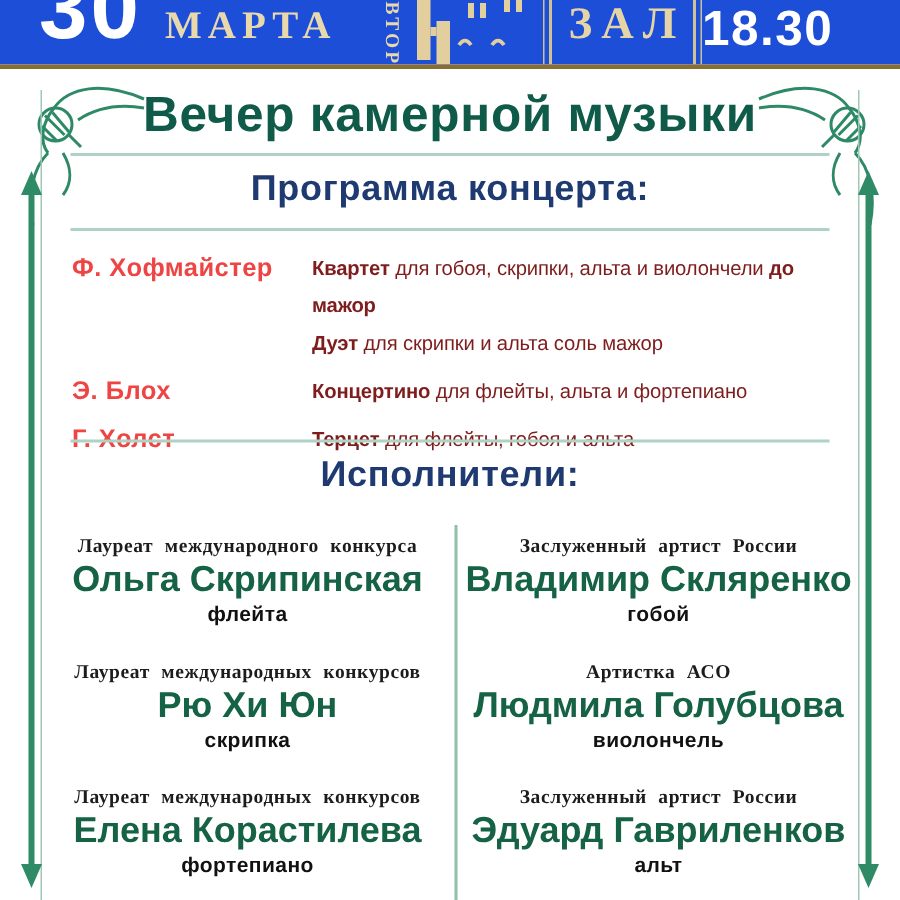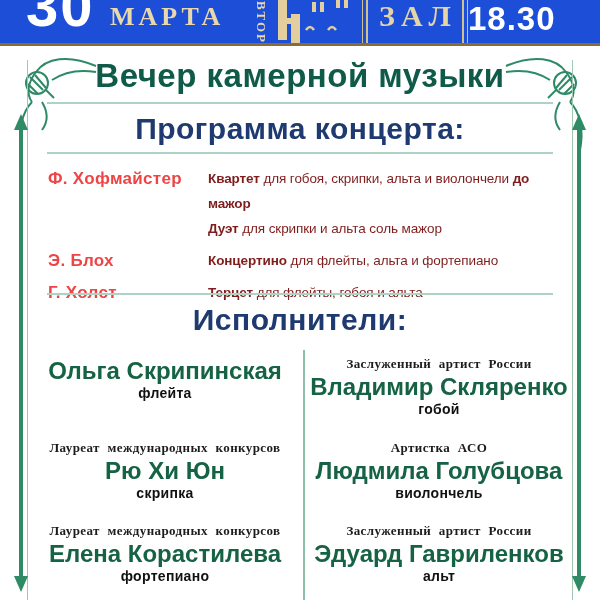--- a/index.html
+++ b/index.html
@@ -59,21 +59,21 @@
   .ar-tr{left:572px;top:114px;} .ar-br{left:572px;top:576px;}
   
   .page-title{
     position:absolute;left:0;top:57px;width:600px;text-align:center;
     color:#0f5a48;font-size:33px;font-weight:bold;letter-spacing:0.5px;
   }
   .rule{position:absolute;left:47px;width:506px;height:2px;background:#aed3c4;}
   .rule.r1{top:102px;} .rule.r2{top:152px;} .rule.r3{top:293px;}
   .section-heading{
     position:absolute;width:600px;left:0;text-align:center;
-    color:#1e3a70;font-size:30px;font-weight:bold;letter-spacing:0.5px;
+    color:#1e3a70;font-size:24px;font-weight:bold;letter-spacing:0.5px;
   }
   .sh-program{top:112px;}
   .sh-performers{top:303px;}
   
   .program{position:absolute;left:48px;top:166px;width:510px;}
   .prog-row{display:flex;margin-bottom:7px;}
   .prog-row .composer{
     width:160px;flex:none;color:#ef4444;font-size:17px;font-weight:bold;
     letter-spacing:0.3px;line-height:25px;
   }
@@ -175,20 +175,21 @@
         <div class="work-line"><b>Терцет</b><span> для флейты, гобоя и альта</span><b></b></div>
       </div>
     </div>
   </section>
 
   <div class="rule r3"></div>
   <h2 class="section-heading sh-performers" style="margin:0;">Исполнители:</h2>
   <div class="col-divider"></div>
 
   <div class="cell c-l r1">
+    <div class="cred">Лауреат международного конкурса</div>
     <div class="pname">Ольга Скрипинская</div>
     <div class="instr">флейта</div>
   </div>
   <div class="cell c-r r1">
     <div class="cred">Заслуженный артист России</div>
     <div class="pname">Владимир Скляренко</div>
     <div class="instr">гобой</div>
   </div>
   <div class="cell c-l r2">
     <div class="cred">Лауреат международных конкурсов</div>

